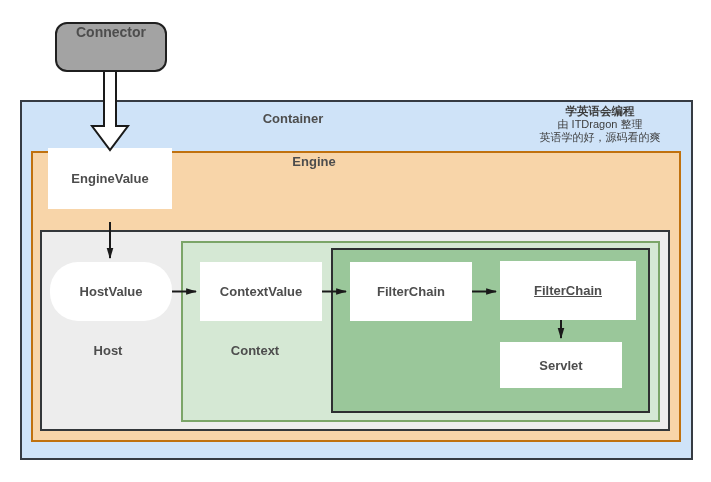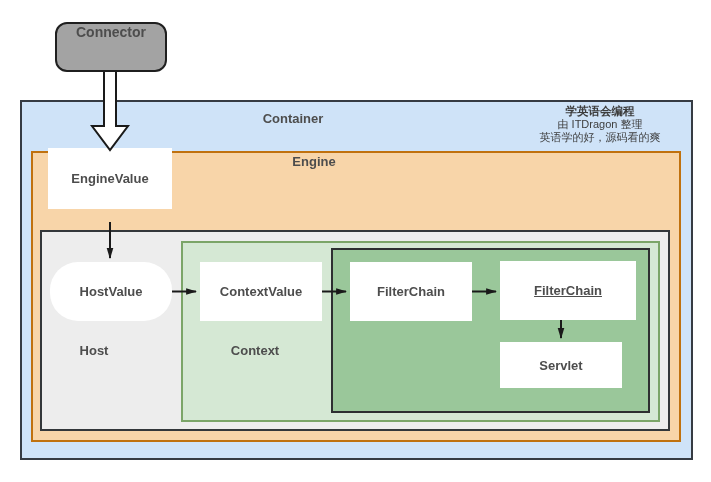--- a/index.html
+++ b/index.html
@@ -24,21 +24,21 @@
   .engine-value  { left:48px;  top:148px; width:124px; height:61px; }
   .host-value    { left:50px;  top:262px; width:122px; height:59px;border-radius:28px; }
   .context-value { left:200px; top:262px; width:122px; height:59px; }
   .wrapper-value { left:350px; top:262px; width:122px; height:59px; }
   .filter-chain  { left:500px; top:261px; width:136px; height:59px;text-decoration:underline; }
   .servlet       { left:500px; top:342px; width:122px; height:46px; }
   .label { position:absolute; width:120px; text-align:center;
     font-weight:bold; font-size:13px; color:var(--text,#4d4d4d); }
   .container-label { left:233px; top:111px; }
   .engine-label    { left:254px; top:154px; }
-  .host-label      { left:34px;  top:343px; }
+  .host-label      { left:48px;  top:343px; }
   .context-label   { left:195px; top:343px; }
   .wrapper-label   { left:350px; top:343px; }
   .watermark { position:absolute; left:505px; top:105px; width:190px;
     text-align:center; color:#3d3d3d; line-height:13px; }
   .wm1 { font-weight:bold; font-size:11.5px; }
   .wm2, .wm3 { font-size:11px; }
   .connector-node { position:absolute; left:55px; top:22px; width:112px; height:50px;
     box-sizing:border-box; background:#a3a3a3; border:2px solid #1f1f1f; border-radius:12px;
     display:flex; align-items:flex-start; justify-content:center;
     font-weight:bold; font-size:14px; color:var(--text,#4d4d4d); z-index:6; }

